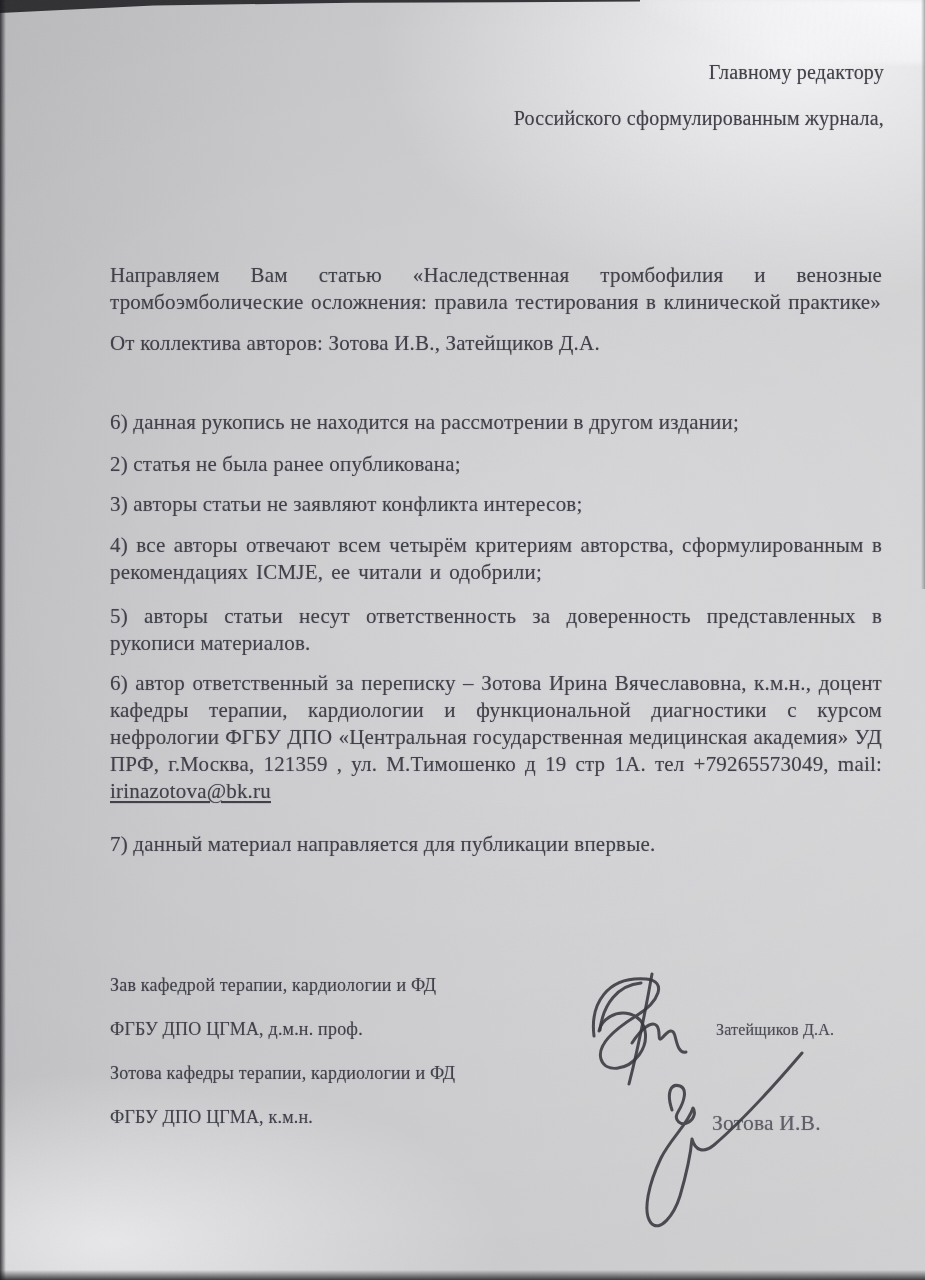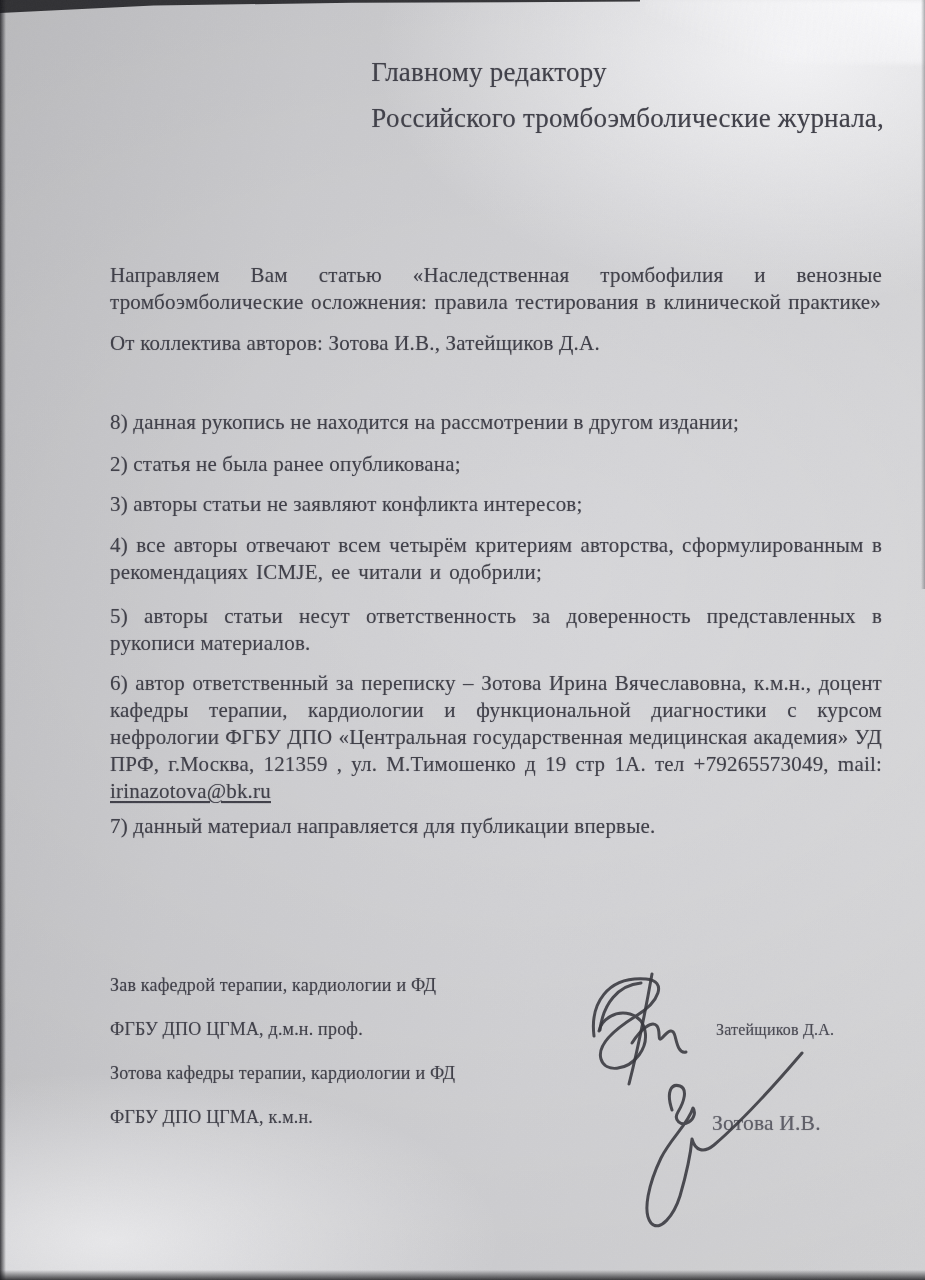--- a/index.html
+++ b/index.html
@@ -23,61 +23,61 @@
   .edge-bottom { position:absolute; bottom:0; left:0; width:100%; height:10px;
                  background:linear-gradient(to top, rgba(24,24,27,0.82), rgba(24,24,27,0)); }
   .edge-right { position:absolute; top:0; right:0; width:4px; height:46%;
                 background:linear-gradient(to left, rgba(40,40,46,0.35), rgba(40,40,46,0)); }
   .corner-light { position:absolute; top:0; right:0; width:280px; height:64px;
                   background:linear-gradient(203deg, rgba(250,250,252,0.95) 10%, rgba(250,250,252,0) 75%);
                   filter:blur(2px); }
   .grain { position:absolute; inset:0; opacity:.55; pointer-events:none; }
 
   
-  .recipient { position:absolute; top:50px; right:41px; 
-               font-size:27px; line-height:45.5px; }
+  .recipient { position:absolute; top:50px; right:41px; text-align:right;
+               font-size:20px; line-height:45.5px; }
 
   
   .letter-body { position:absolute; left:110px; top:262px; width:772px;
                  font-size:21px; line-height:27px; }
   .intro  { text-align:justify; word-spacing:2px; }
   .from-line { margin-top:14px; }
   .stmt-1 { margin-top:52px; }
   .stmt-2 { margin-top:15px; }
   .stmt-3 { margin-top:13px; }
   .stmt-4 { margin-top:14px; text-align:justify; word-spacing:2.5px; }
   .stmt-5 { margin-top:17px; text-align:justify; }
   .corr   { margin-top:13px; text-align:justify; }
-  .stmt-7 { margin-top:8px; }
+  .stmt-7 { margin-top:26px; }
   .email  { text-decoration:underline; text-underline-offset:3px; }
 
   
   .signoff { position:absolute; left:110px; top:972px; font-size:18px; line-height:27px; }
   .signoff .pos-line { margin-bottom:17px; }
   .name-1 { position:absolute; left:716px; top:1021px; font-size:16px; color:#4a4a53; }
   .name-2 { position:absolute; left:712px; top:1111px; font-size:21.5px; color:#5d5d66; }
 
   .sig-svg { position:absolute; left:575px; top:960px; pointer-events:none; }
   .sig-svg path { fill:none; stroke:#34343b; stroke-width:3; stroke-linecap:round;
                   stroke-linejoin:round; opacity:.88; }
 </style>
 </head>
 <body>
 
 <div class="photo doc-text">
 
   <div class="recipient">
     <div>Главному редактору</div>
-    <div>Российского тромбоэмболические журнала,</div>
+    <div>Российского сформулированным журнала,</div>
   </div>
 
   <div class="letter-body">
     <div class="intro">Направляем Вам статью «Наследственная тромбофилия и венозные тромбоэмболические осложнения: правила тестирования в клинической практике»</div>
     <div class="from-line">От коллектива авторов: Зотова И.В., Затейщиков Д.А.</div>
-    <div class="stmt-1">8) данная рукопись не находится на рассмотрении в другом издании;</div>
+    <div class="stmt-1">6) данная рукопись не находится на рассмотрении в другом издании;</div>
     <div class="stmt-2">2) статья не была ранее опубликована;</div>
     <div class="stmt-3">3) авторы статьи не заявляют конфликта интересов;</div>
     <div class="stmt-4">4) все авторы отвечают всем четырём критериям авторства, сформулированным в рекомендациях ICMJE, ее читали и одобрили;</div>
     <div class="stmt-5">5) авторы статьи несут ответственность за доверенность представленных в рукописи материалов.</div>
     <div class="corr"><span>6) автор ответственный за переписку – Зотова Ирина Вячеславовна, к.м.н., доцент кафедры терапии, кардиологии и функциональной диагностики с курсом нефрологии ФГБУ ДПО «Центральная государственная медицинская академия» УД ПРФ, г.Москва, 121359 , ул. М.Тимошенко д 19 стр 1А. тел +79265573049, mail: </span><span class="email">irinazotova@bk.ru</span></div>
     <div class="stmt-7">7) данный материал направляется для публикации впервые.</div>
   </div>
 
   <div class="signoff">
     <div class="pos-line">Зав кафедрой терапии, кардиологии и ФД</div>

